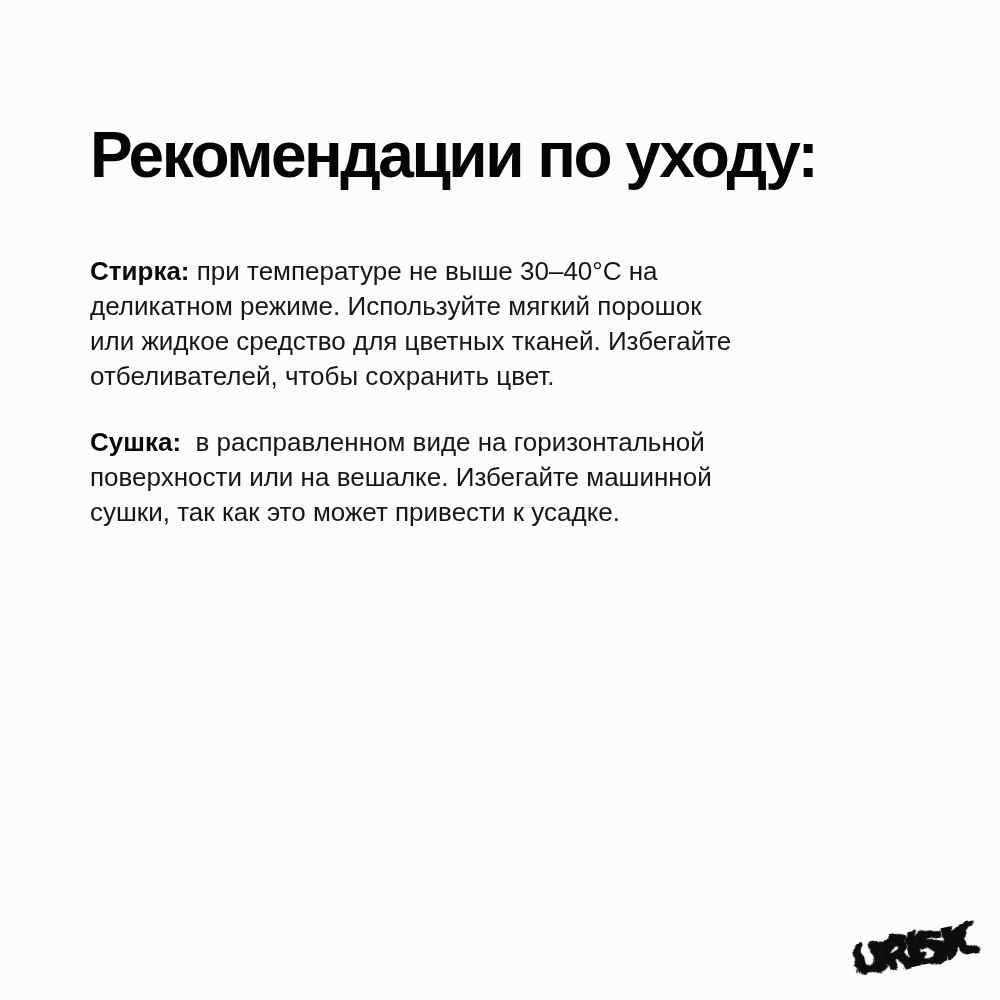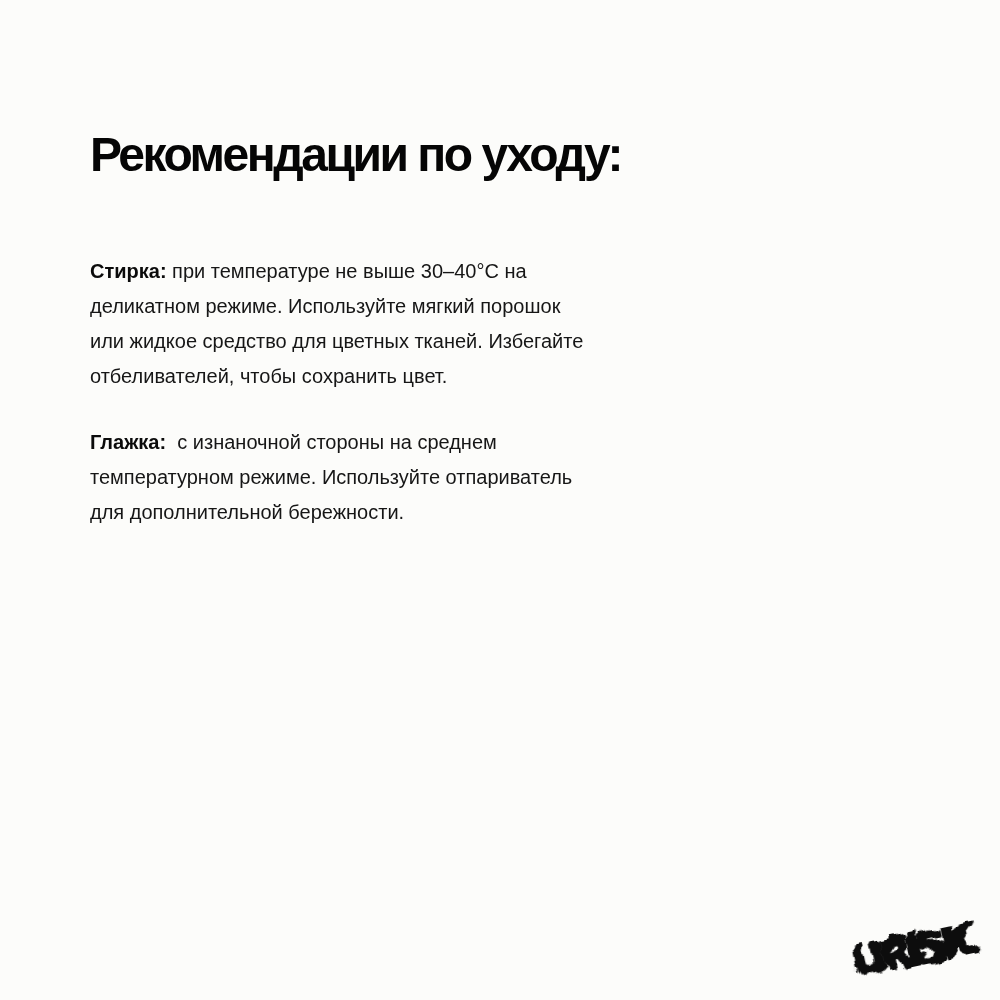--- a/index.html
+++ b/index.html
@@ -16,32 +16,32 @@
     color: #141414;
   }
   .content {
     position: absolute;
     left: 90px;
     top: 0;
     width: 800px;
   }
   h1.page-title {
     margin: 127px 0 71px 0;
-    font-size: 48px;
+    font-size: 64px;
     line-height: 56px;
     font-weight: bold;
     letter-spacing: -2.5px;
     color: #050505;
   }
   .sections {
     width: 800px;
   }
   p.care-section {
     margin: 0 0 31px 0;
-    font-size: 20px;
+    font-size: 26px;
     line-height: 35px;
     white-space: pre-line;
     color: #161616;
   }
   p.care-section strong {
     font-weight: bold;
     color: #0b0b0b;
   }
   .logo {
     position: absolute;
@@ -63,24 +63,24 @@
 
 <div class="content">
   <h1 class="page-title">Рекомендации по уходу:</h1>
 
   <div class="sections">
     <p class="care-section"><strong>Стирка:</strong><span> при температуре не выше 30–40°C на
 деликатном режиме. Используйте мягкий порошок
 или жидкое средство для цветных тканей. Избегайте
 отбеливателей, чтобы сохранить цвет.</span></p>
 
+    <p class="care-section"><strong>Сушка:</strong><span> &nbsp;в расправленном виде на горизонтальной
+поверхности или на вешалке. Избегайте машинной
+сушки, так как это может привести к усадке.</span></p>
 
-    <p class="care-section"><strong>Глажка:</strong><span> &nbsp;с изнаночной стороны на среднем
-температурном режиме. Используйте отпариватель
-для дополнительной бережности.</span></p>
 
   </div>
 </div>
 
 <div class="logo">
   <svg viewBox="0 0 150 95" width="150" height="95">
     <defs>
       <filter id="warp" x="-40%" y="-40%" width="180%" height="180%">
         <feTurbulence type="fractalNoise" baseFrequency="0.055 0.075" numOctaves="2" seed="11" result="n"></feTurbulence>
         <feDisplacementMap in="SourceGraphic" in2="n" scale="14" xChannelSelector="R" yChannelSelector="G"></feDisplacementMap>

